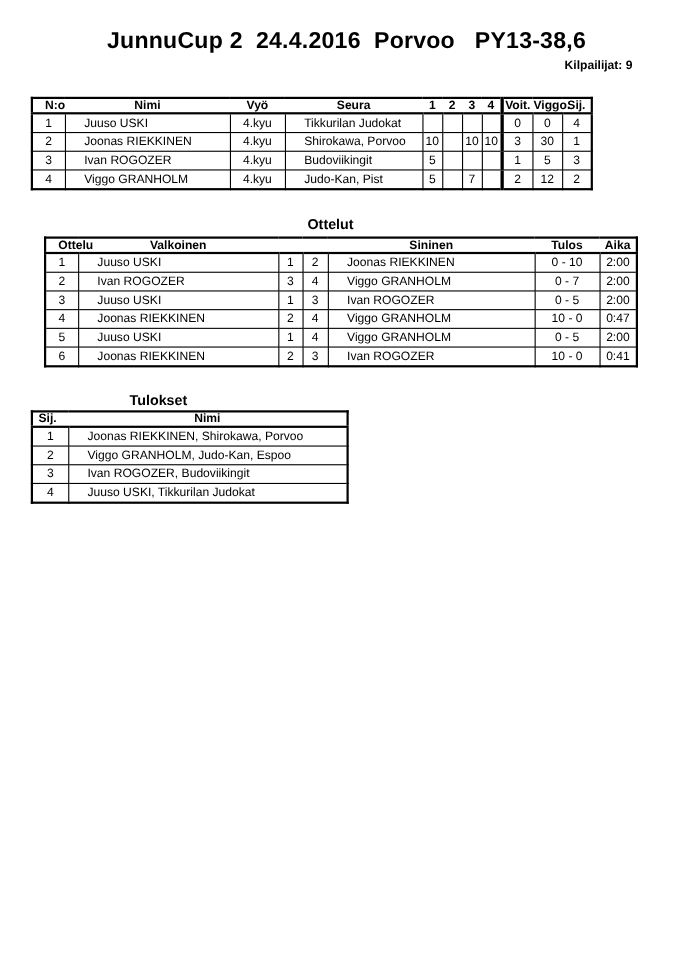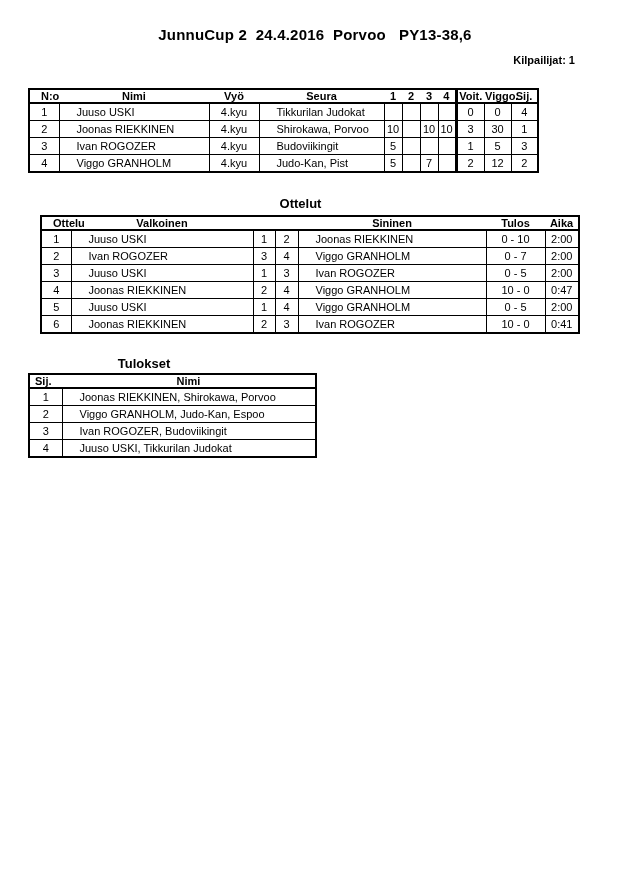--- a/index.html
+++ b/index.html
@@ -3,21 +3,21 @@
 <meta charset="utf-8">
 <style>
   html,body{margin:0;padding:0;background:#fff;}
   .page{
     position:relative;width:630px;height:891px;background:#ffffff;
     font-family:"Liberation Sans","DejaVu Sans",sans-serif;color:#000;
     overflow:hidden;
   }
   .title{
     position:absolute;top:26px;left:0;width:100%;text-align:center;
-    font-size:15px;font-weight:bold;white-space:pre;letter-spacing:0.2px;
+    font-size:21px;font-weight:bold;white-space:pre;letter-spacing:0.2px;
   }
   .count{
     position:absolute;top:54px;right:55px;font-size:11px;font-weight:bold;
   }
   .sec{
     position:absolute;font-size:13px;font-weight:bold;text-align:center;white-space:nowrap;
   }
   #h-kilpailijat{top:66px;left:28px;width:350px;}
   #h-ottelut{top:196px;left:28px;width:545px;}
   #h-tulokset{top:356px;left:28px;width:232px;}
@@ -43,21 +43,21 @@
   th.hleft{text-align:left;padding-left:11px;}
   th.hleft5{text-align:left;padding-left:5px;}
   .thick{border-left:3px solid #000 !important;}
 </style>
 </head>
 <body>
 
 <div class="page">
 
   <div class="title">JunnuCup 2  24.4.2016  Porvoo   PY13-38,6</div>
-  <div class="count">Kilpailijat: 1</div>
+  <div class="count">Kilpailijat: 9</div>
 
 
   <table id="t-kilpailijat">
     <colgroup>
       <col style="width:30px">
         <col style="width:150px">
         <col style="width:50px">
         <col style="width:125px">
       <col style="width:18px">
         <col style="width:18px">

